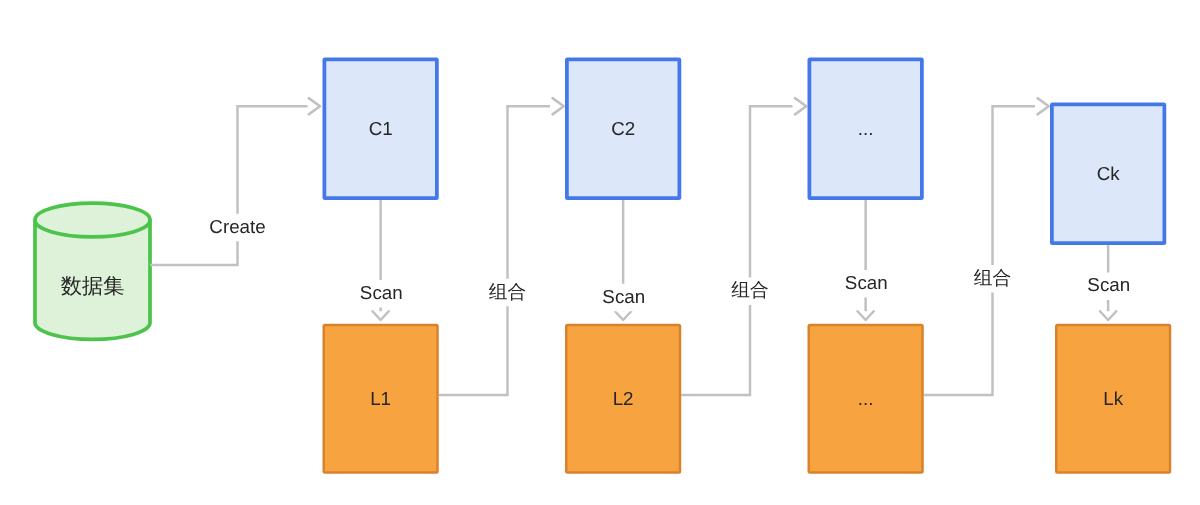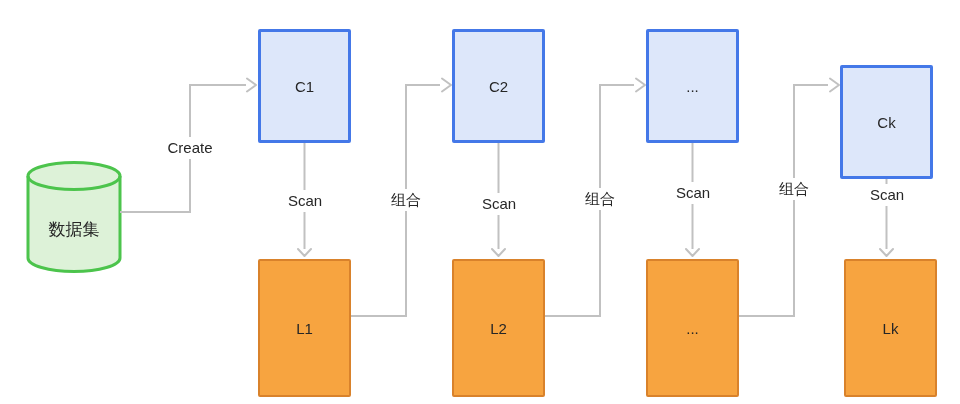--- a/index.html
+++ b/index.html
@@ -22,39 +22,40 @@
     box-sizing: border-box;
     width: 93px;
     display: flex;
     align-items: center;
     justify-content: center;
     font-size: 15px;
     border-radius: 2px;
     color: #262626;
   }
   .node-top {
-    top: 29px;
+    top: 46px;
     height: 114px;
     background: #dde7fa;
     border: 3px solid #4478e8;
   }
   .node-bottom {
     top: 259px;
-    height: 138px;
+    height: 120px;
     background: #f7a440;
     border: 2px solid #d9822b;
   }
   .edge-label {
     position: absolute;
     transform: translate(-50%, -50%);
     background: #ffffff;
     padding: 2px 5px;
     font-size: 15px;
     line-height: 1.2;
     white-space: nowrap;
+    margin-top: 34px;
   }
   .dataset-label {
     position: absolute;
     transform: translate(-50%, -50%);
     left: 74px;
     top: 229px;
     font-size: 17px;
     white-space: nowrap;
   }
 </style>

